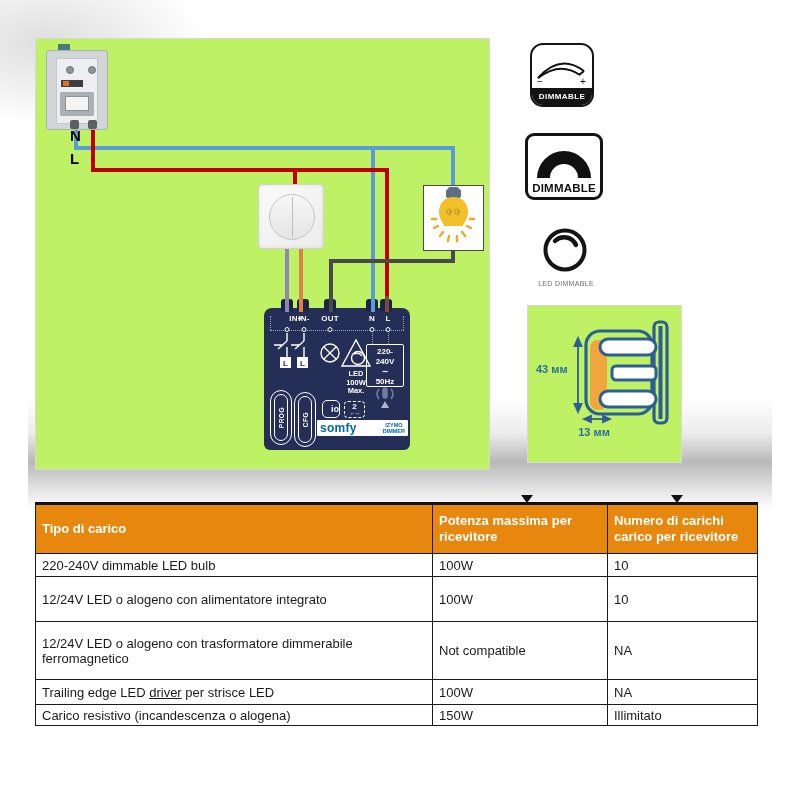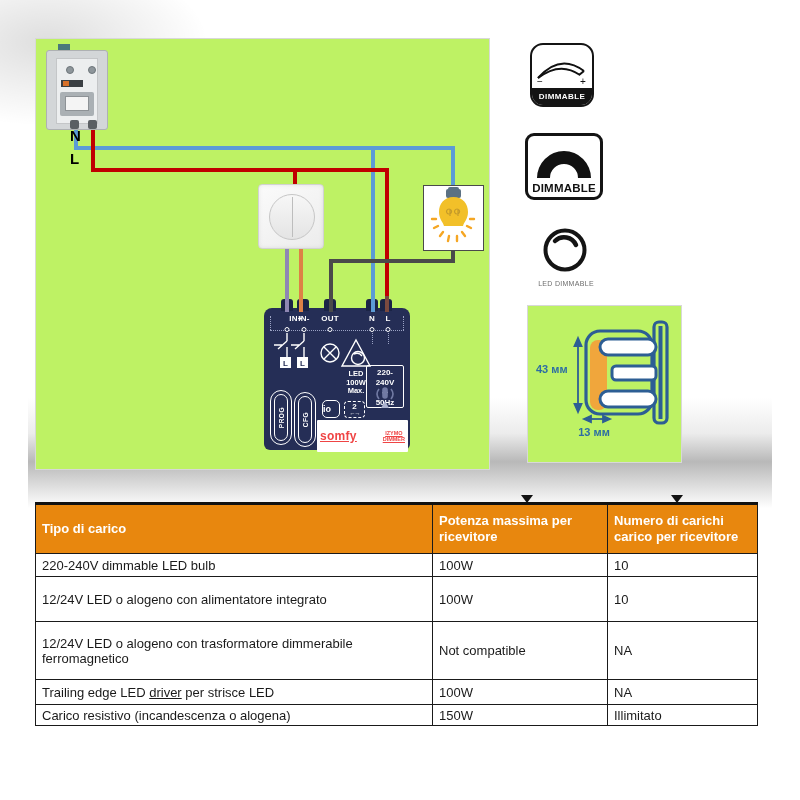--- a/index.html
+++ b/index.html
@@ -48,29 +48,29 @@
   
   .bulb-box { left:423px; top:185px; width:61px; height:66px; background:#fff; border:1.5px solid #4a4a4a; z-index:4; }
 
   
   .module { left:264px; top:308px; width:146px; height:142px; background:#252e56; border-radius:8px 8px 6px 6px; z-index:2; color:#fff; }
   .clamp { position:absolute; top:-9px; width:12px; height:12px; background:#1b2446; border-radius:3px 3px 0 0; z-index:2; }
   .term-label { position:absolute; top:6px; font-size:8px; font-weight:bold; color:#fff; transform:translateX(-50%); letter-spacing:0.2px; }
   .term-dot { position:absolute; top:19px; width:5px; height:5px; border:1px solid #fff; border-radius:50%; transform:translateX(-50%); background:#252e56; }
   .dotline { position:absolute; border-top:1px dotted #9aa2c4; }
   .dotline-v { position:absolute; border-left:1px dotted #9aa2c4; }
-  .powerbox { position:absolute; left:102px; top:36px; width:38px; height:43px; border:1.5px solid #fff; border-radius:2px; text-align:center; font-size:8px; font-weight:bold; line-height:10px; padding-top:2px;margin-top:21px; }
+  .powerbox { position:absolute; left:102px; top:36px; width:38px; height:43px; border:1.5px solid #fff; border-radius:2px; text-align:center; font-size:8px; font-weight:bold; line-height:10px; padding-top:2px; }
   .led-text { position:absolute; left:76px; top:62px; width:32px; text-align:center; font-size:7.5px; font-weight:bold; line-height:8.5px; }
   .slot { position:absolute; width:22px; height:55px; border:1.5px solid #fff; border-radius:11px; }
   .slot-inner { position:absolute; left:3px; top:3px; right:3px; bottom:3px; border:1px solid #fff; border-radius:8px; display:flex; align-items:center; justify-content:center; }
   .slot-text { writing-mode:vertical-rl; transform:rotate(180deg); font-size:6.5px; font-weight:bold; letter-spacing:0.5px; color:#fff; }
-  .io-badge { position:absolute; left:58px; top:92px; width:18px; height:18px; border:1.5px solid #fff; border-radius:5px; display:flex; align-items:center; justify-content:flex-start; font-size:9px; font-weight:bold; }
+  .io-badge { position:absolute; left:58px; top:92px; width:18px; height:18px; border:1.5px solid #fff; border-radius:5px; display:flex; align-items:center; justify-content:flex-end; font-size:9px; font-weight:bold; }
   .ch2-badge { position:absolute; left:80px; top:93px; width:21px; height:17px; border:1.5px dashed #fff; border-radius:4px; text-align:center; font-size:8px; font-weight:bold; line-height:8px; padding-top:1px; }
   .ch2-arrow { font-size:6px; letter-spacing:-1px; display:block; line-height:5px; }
-  .brand-strip { position:absolute; left:53px; top:112px; width:91px; height:32px; background:#fff; color:#ef4444; display:flex; align-items:center; justify-content:space-between; padding:0 3px; border-radius:1px;text-decoration:underline; }
+  .brand-strip { position:absolute; left:53px; top:112px; width:91px; height:16px; background:#fff; color:#0369a1; display:flex; align-items:center; justify-content:space-between; padding:0 3px; border-radius:1px; }
   .brand-somfy { font-size:12px; font-weight:bold; letter-spacing:0.3px; }
   .brand-prod { font-size:5.5px; font-weight:bold; line-height:6px; text-align:center; }
 
   
   .icon-dim1 { left:530px; top:43px; width:64px; height:64px; border:2.5px solid #141414; border-radius:13px; background:#fff; overflow:hidden; z-index:1; }
   .dim1-band { position:absolute; left:0; right:0; bottom:0; height:17px; background:#141414; color:#fff; font-size:8px; font-weight:bold; text-align:center; line-height:17px; letter-spacing:0.4px; }
   .icon-dim2 { left:525px; top:133px; width:78px; height:67px; border:3.5px solid #141414; border-radius:9px; background:#fff; z-index:1; }
   .dim2-label { position:absolute; left:0; right:0; bottom:3px; text-align:center; font-size:11.5px; font-weight:bold; color:#111; letter-spacing:0.2px; }
   .icon-dim3 { left:543px; top:228px; width:44px; height:44px; z-index:1; }
   .dim3-label { left:536px; top:280px; width:60px; text-align:center; font-size:7px; color:#6e6e6e; letter-spacing:0.3px; z-index:1; }

